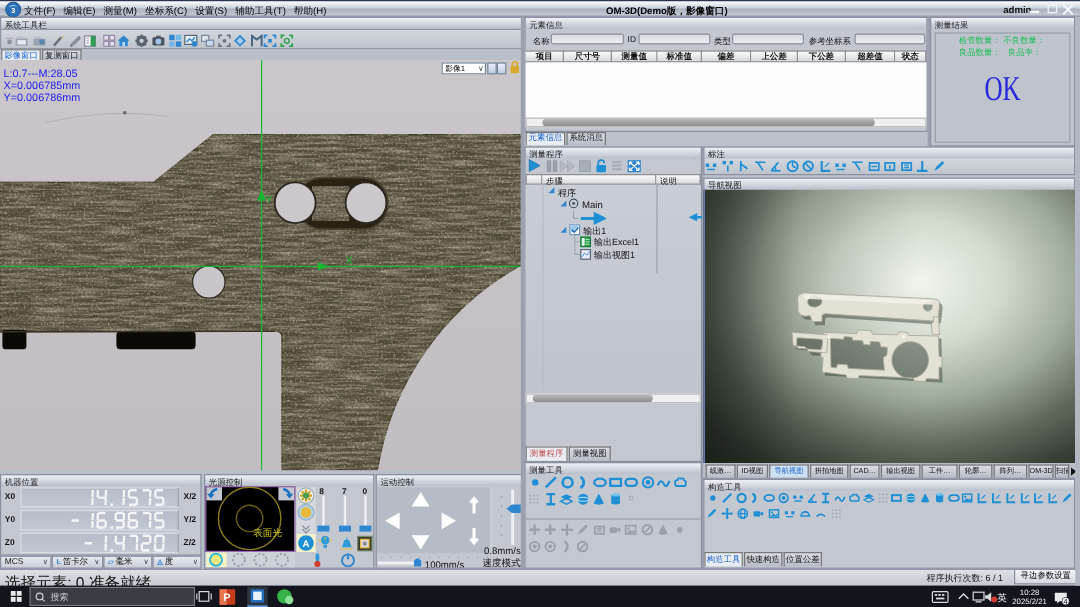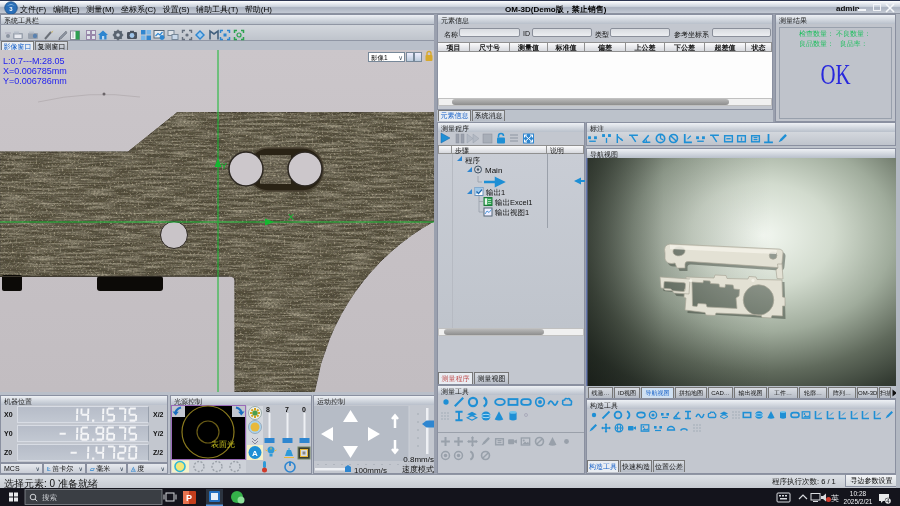--- a/index.html
+++ b/index.html
@@ -11,21 +11,21 @@
 .lbl7{position:absolute;font-size:7px;color:#111;}
 </style></head><body>
 <div class="abs" style="left:0;top:0;width:900px;height:14px;background:linear-gradient(#fdfeff,#cdd4de 45%,#aab2c0 55%,#c4cad4);border-top:1px solid #2a3450;border-bottom:1px solid #8c92a0;">
 <svg class="abs" style="left:4px;top:0px" width="14" height="14">
       <circle cx="7" cy="7" r="6.3" fill="#2b6fb8"></circle>
       <circle cx="7" cy="7" r="6.3" fill="none" stroke="#1a4a80" stroke-width="0.7"></circle>
       <path d="M3 5 Q7 1.5 11 5 Q9 3.8 7 4 Q5 4.2 3 5Z" fill="#a8d4f2"></path>
       <text x="7" y="10" font-size="6" fill="#fff" text-anchor="middle" font-weight="bold">3</text>
     </svg>
 <div class="abs" style="left:20px;top:3px;font-size:8px;color:#000;">文件(F)&nbsp;&nbsp;&nbsp;编辑(E)&nbsp;&nbsp;&nbsp;测量(M)&nbsp;&nbsp;&nbsp;坐标系(C)&nbsp;&nbsp;&nbsp;设置(S)&nbsp;&nbsp;&nbsp;辅助工具(T)&nbsp;&nbsp;&nbsp;帮助(H)</div>
-<div class="abs" style="left:505px;top:3px;font-size:8px;font-weight:bold;color:#000;">OM-3D(Demo版，禁止销售)</div>
+<div class="abs" style="left:505px;top:3px;font-size:8px;font-weight:bold;color:#000;">OM-3D(Demo版，影像窗口)</div>
 <div class="abs" style="left:836px;top:3px;font-size:8px;font-weight:bold;color:#111;">admin</div>
 <div class="abs" style="left:858px;top:8px;width:8px;height:2px;background:#f2f4f8;"></div>
 <div class="abs" style="left:873px;top:3px;width:8px;height:7px;border:1.5px solid #f2f4f8;"></div>
 <svg class="abs" style="left:885px;top:2px" width="10" height="10">
       <path d="M1 1 L9 9 M9 1 L1 9" stroke="#f6f8fa" stroke-width="1.6"></path>
     </svg>
 </div>
 <div style="position:absolute;left:0px;top:14px;width:436px;height:10px;background:linear-gradient(#eef1f5,#b9c0cb);border:1px solid #8a90a0;border-bottom:none;">
     <span style="position:absolute;left:3px;top:1px;font-size:7px;color:#1a1a1a;letter-spacing:0px;">系统工具栏</span>
     <div style="position:absolute;right:3px;top:2px;width:7px;height:6px;"><svg width="7" height="6">
@@ -395,21 +395,21 @@
       <circle cx="68" cy="58.5" r="0.6"></circle>
       <circle cx="76" cy="58.5" r="0.6"></circle>
       <circle cx="84" cy="58.5" r="0.6"></circle>
       <circle cx="92" cy="58.5" r="0.6"></circle>
     </g>
 <rect x="1" y="62" width="32" height="2.5" fill="#eef0f4"></rect>
 <path d="M34 59 l3 2 v5 h-6 v-5 z" fill="#2e86d0"></path>
 <text x="40" y="67" font-size="8" fill="#111">100mm/s</text>
 </svg>
 <div class="abs" style="left:0;top:474px;width:900px;height:14px;background:linear-gradient(#dde1e6,#c6cad1);border-top:1px solid #9096a4;"></div>
-<div class="lbl7" style="left:4px;top:477px;font-size:10px;">选择元素: 0 准备就绪</div>
+<div class="lbl7" style="left:4px;top:477px;font-size:13px;">选择元素: 0 准备就绪</div>
 <div class="lbl7" style="left:772px;top:477px;font-size:7.5px;">程序执行次数: 6 / 1</div>
 <div class="abs" style="left:845px;top:474px;width:53px;height:13px;background:linear-gradient(#f2f4f7,#d6dade);border:1px solid #8a90a0;font-size:7px;line-height:11px;text-align:center;">寻边参数设置</div>
 <div class="abs" style="left:0;top:488px;width:900px;height:18px;background:#14141c;"></div>
 <svg class="abs" style="left:0;top:488px" width="900" height="18">
 <g fill="#e8e9ea">
       <rect x="9" y="4.5" width="4" height="4"></rect>
       <rect x="14" y="4.5" width="4" height="4"></rect>
       <rect x="9" y="9.5" width="4" height="4"></rect>
       <rect x="14" y="9.5" width="4" height="4"></rect>
     </g>

